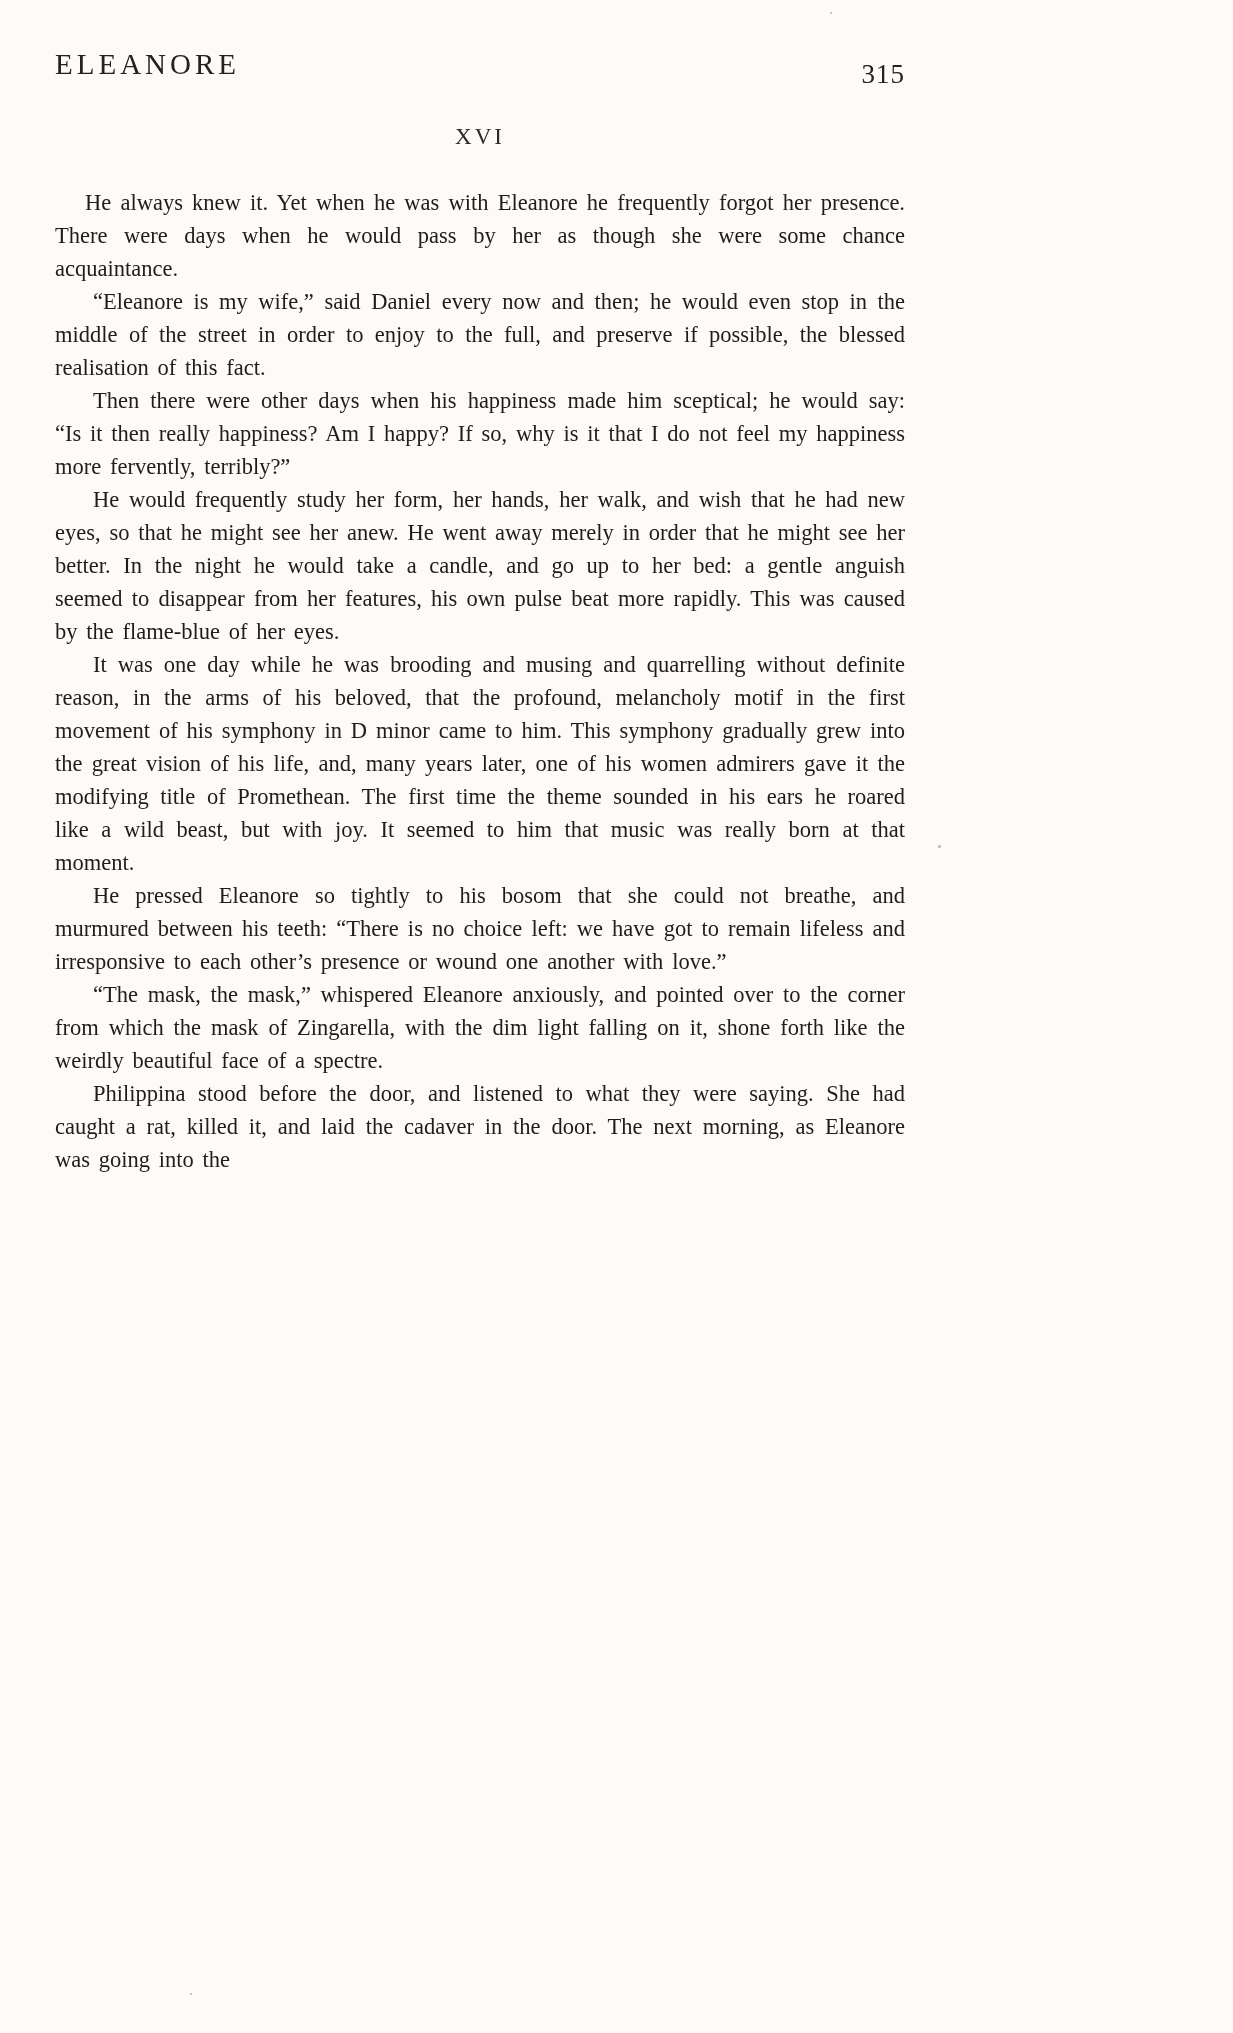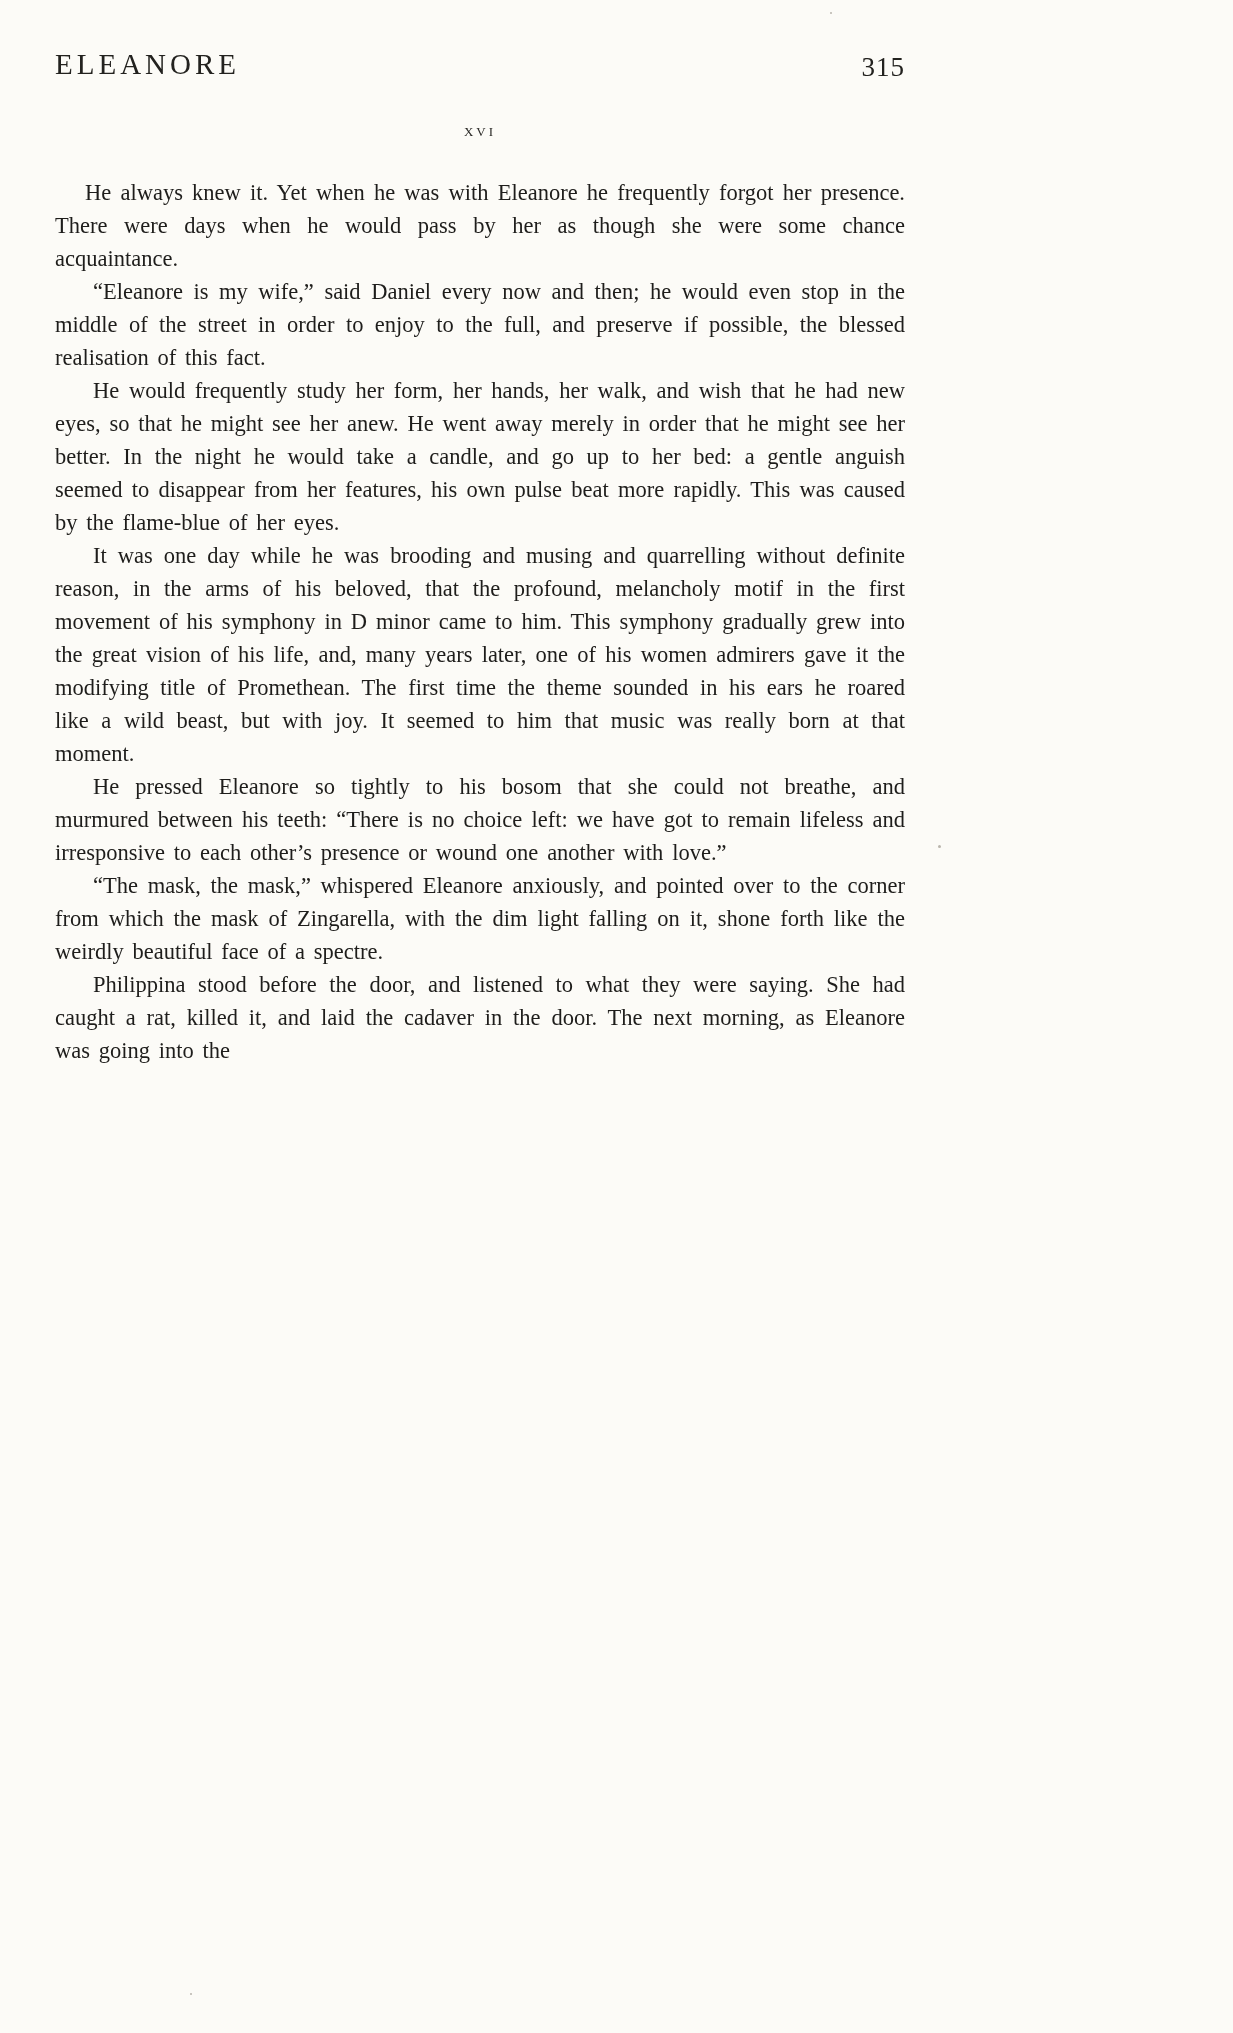--- a/index.html
+++ b/index.html
@@ -28,28 +28,28 @@
   .header-title {
     display: block;
     text-align: left;
     font-size: 29px;
     letter-spacing: 4px;
     color: #23221f;
   }
   .page-number {
     position: absolute;
     right: 0;
-    top: 4px;
+    top: 11px;
     font-size: 27px;
     letter-spacing: 1px;
     color: #23221f;
   }
   .section-heading {
     text-align: center;
-    font-size: 13px;
+    font-size: 23px;
     letter-spacing: 3px;
     margin-top: 32px;
     margin-bottom: 36px;
     color: #2a2926;
   }
   .body-text p {
     margin: 0;
     font-size: 22.5px;
     line-height: 33px;
     text-align: justify;
@@ -80,20 +80,21 @@
   <div class="running-header">
     <span class="header-title">ELEANORE</span>
     <span class="page-number">315</span>
   </div>
 
   <div class="section-heading">XVI</div>
 
   <div class="body-text">
     <p>He always knew it.  Yet when he was with Eleanore he frequently forgot her presence.  There were days when he would pass by her as though she were some chance acquaintance.</p>
     <p>“Eleanore is my wife,” said Daniel every now and then; he would even stop in the middle of the street in order to enjoy to the full, and preserve if possible, the blessed realisation of this fact.</p>
+    <p>Then there were other days when his happiness made him sceptical; he would say: “Is it then really happiness?  Am I happy?  If so, why is it that I do not feel my happiness more fervently, terribly?”</p>
     <p>He would frequently study her form, her hands, her walk, and wish that he had new eyes, so that he might see her anew.  He went away merely in order that he might see her better.  In the night he would take a candle, and go up to her bed: a gentle anguish seemed to disappear from her features, his own pulse beat more rapidly.  This was caused by the flame-blue of her eyes.</p>
     <p>It was one day while he was brooding and musing and quarrelling without definite reason, in the arms of his beloved, that the profound, melancholy motif in the first movement of his symphony in D minor came to him.  This symphony gradually grew into the great vision of his life, and, many years later, one of his women admirers gave it the modifying title of Promethean.  The first time the theme sounded in his ears he roared like a wild beast, but with joy.  It seemed to him that music was really born at that moment.</p>
     <p>He pressed Eleanore so tightly to his bosom that she could not breathe, and murmured between his teeth: “There is no choice left: we have got to remain lifeless and irresponsive to each other’s presence or wound one another with love.”</p>
     <p>“The mask, the mask,” whispered Eleanore anxiously, and pointed over to the corner from which the mask of Zingarella, with the dim light falling on it, shone forth like the weirdly beautiful face of a spectre.</p>
     <p>Philippina stood before the door, and listened to what they were saying.  She had caught a rat, killed it, and laid the cadaver in the door.  The next morning, as Eleanore was going into the</p>
   </div>
 
 </div>
 
 <span class="speck s1"></span>

